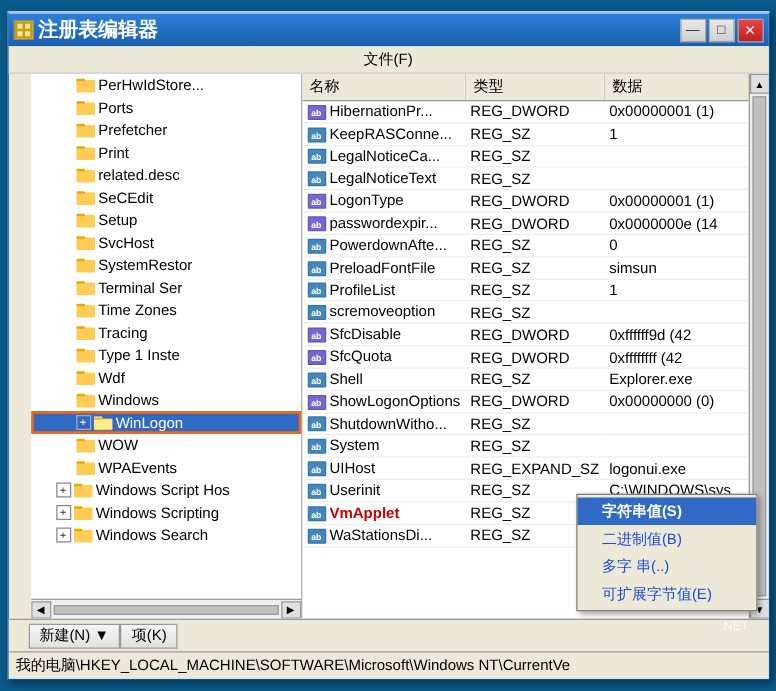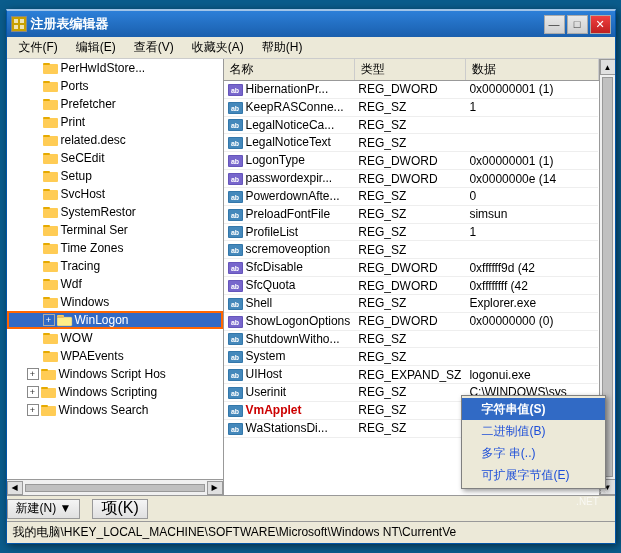--- a/index.html
+++ b/index.html
@@ -46,21 +46,21 @@
       background: #ffcc00;
       border: 1px solid #888;
       font-size: 9px;
       display: flex;
       align-items: center;
       justify-content: center;
       color: #333;
     }
     .title-text {
       color: white;
-      font-size: 13px;
+      font-size: 16px;
       font-weight: bold;
     }
     .title-buttons {
       display: flex;
       gap: 2px;
     }
     .title-btn {
       width: 21px;
       height: 19px;
       border: 1px solid #aaa;
@@ -76,20 +76,21 @@
 
     
     .menu-bar {
       background: #ece9d8;
       height: 22px;
       display: flex;
       align-items: center;
       padding: 0 4px;
       border-bottom: 1px solid #ccc;
       gap: 2px;
+      flex-direction: column;
     }
     .menu-item {
       padding: 2px 8px;
       cursor: pointer;
       font-size: 12px;
       color: #000;
     }
 
     
     .main-content {
@@ -98,20 +99,21 @@
       overflow: hidden;
     }
 
     
     .tree-panel {
       width: 217px;
       background: white;
       border-right: 1px solid #999;
       overflow: auto;
       font-size: 12px;
+      margin-left: 18px;
     }
 
     .tree-item {
       display: flex;
       align-items: center;
       height: 18px;
       padding-left: 4px;
       cursor: pointer;
       white-space: nowrap;
     }
@@ -376,20 +378,29 @@
             </span>
             <span>Tracing</span>
           </div>
           <div class="tree-item tree-indent-2">
             <span class="folder-icon">
               <svg viewBox="0 0 16 14">
                   <rect x="0" y="3" width="15" height="10" rx="1" fill="#ffcc55"></rect>
                   <rect x="0" y="2" width="7" height="2" rx="1" fill="#e6aa00"></rect>
                 </svg>
             </span>
+            <span>Type 1 Inste</span>
+          </div>
+          <div class="tree-item tree-indent-2">
+            <span class="folder-icon">
+              <svg viewBox="0 0 16 14">
+                  <rect x="0" y="3" width="15" height="10" rx="1" fill="#ffcc55"></rect>
+                  <rect x="0" y="2" width="7" height="2" rx="1" fill="#e6aa00"></rect>
+                </svg>
+            </span>
             <span>Wdf</span>
           </div>
           <div class="tree-item tree-indent-2">
             <span class="folder-icon">
               <svg viewBox="0 0 16 14">
                   <rect x="0" y="3" width="15" height="10" rx="1" fill="#ffcc55"></rect>
                   <rect x="0" y="2" width="7" height="2" rx="1" fill="#e6aa00"></rect>
                 </svg>
             </span>
             <span>Windows</span>
@@ -658,25 +669,25 @@
         </table>
       </div>
 
       <div style="width:16px; background:#f0f0f0; border-left:1px solid #999; display:flex; flex-direction:column;">
         <div style="width:16px; height:16px; background:#e0e0e0; border:1px solid #999; display:flex; align-items:center; justify-content:center; font-size:8px;">▲</div>
         <div style="flex:1; background:#c0c0c0; border:1px solid #999; margin:2px;"></div>
         <div style="width:16px; height:16px; background:#e0e0e0; border:1px solid #999; display:flex; align-items:center; justify-content:center; font-size:8px;">▼</div>
       </div>
     </div>
 
-    <div style="background:#ece9d8; height:26px; border-top:1px solid #999; display:flex; align-items:center; padding:0 0; gap:12px;">
+    <div style="background:#ece9d8; height:26px; border-top:1px solid #999; display:flex; align-items:center; padding:0 16px; gap:0;">
       <button class="bottom-btn" style="height:20px; padding:0 8px; border:1px solid #999; background:linear-gradient(to bottom,#f5f5f5,#e0e0e0); font-size:12px; cursor:pointer; font-family:inherit;">
         <span>新建(N) ▼</span>
       </button>
-      <button class="bottom-btn" style="height:20px; padding:0 8px; border:1px solid #999; background:linear-gradient(to bottom,#f5f5f5,#e0e0e0); font-size:16px; cursor:pointer; font-family:inherit;">
+      <button class="bottom-btn" style="height:20px; padding:0 8px; border:1px solid #999; background:linear-gradient(to bottom,#f5f5f5,#e0e0e0); font-size:12px; cursor:pointer; font-family:inherit;">
         <span>项(K)</span>
       </button>
     </div>
 
     <div class="status-bar">
       <span>我的电脑\HKEY_LOCAL_MACHINE\SOFTWARE\Microsoft\Windows NT\CurrentVe</span>
     </div>
 
   </div>
 

